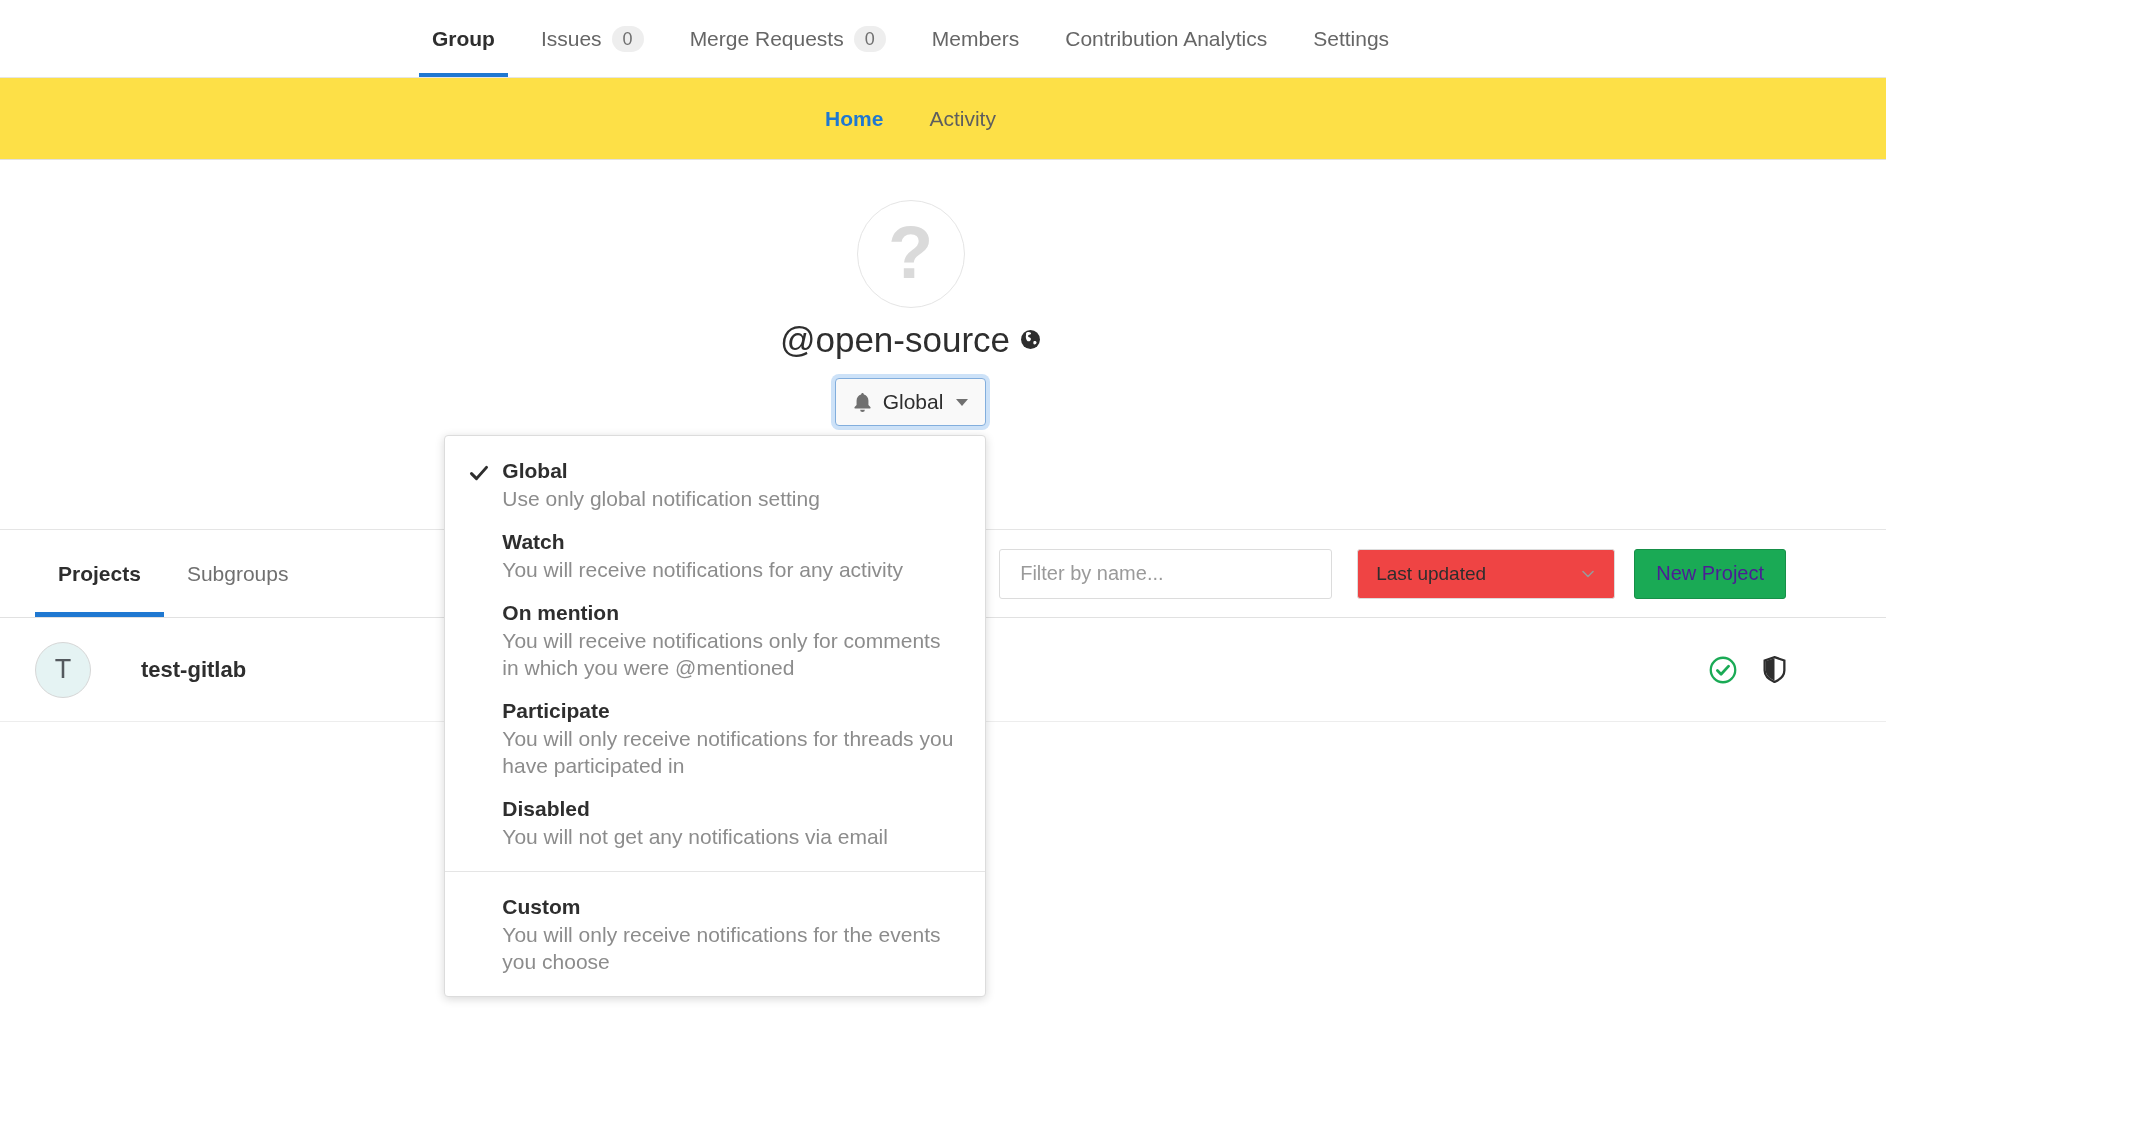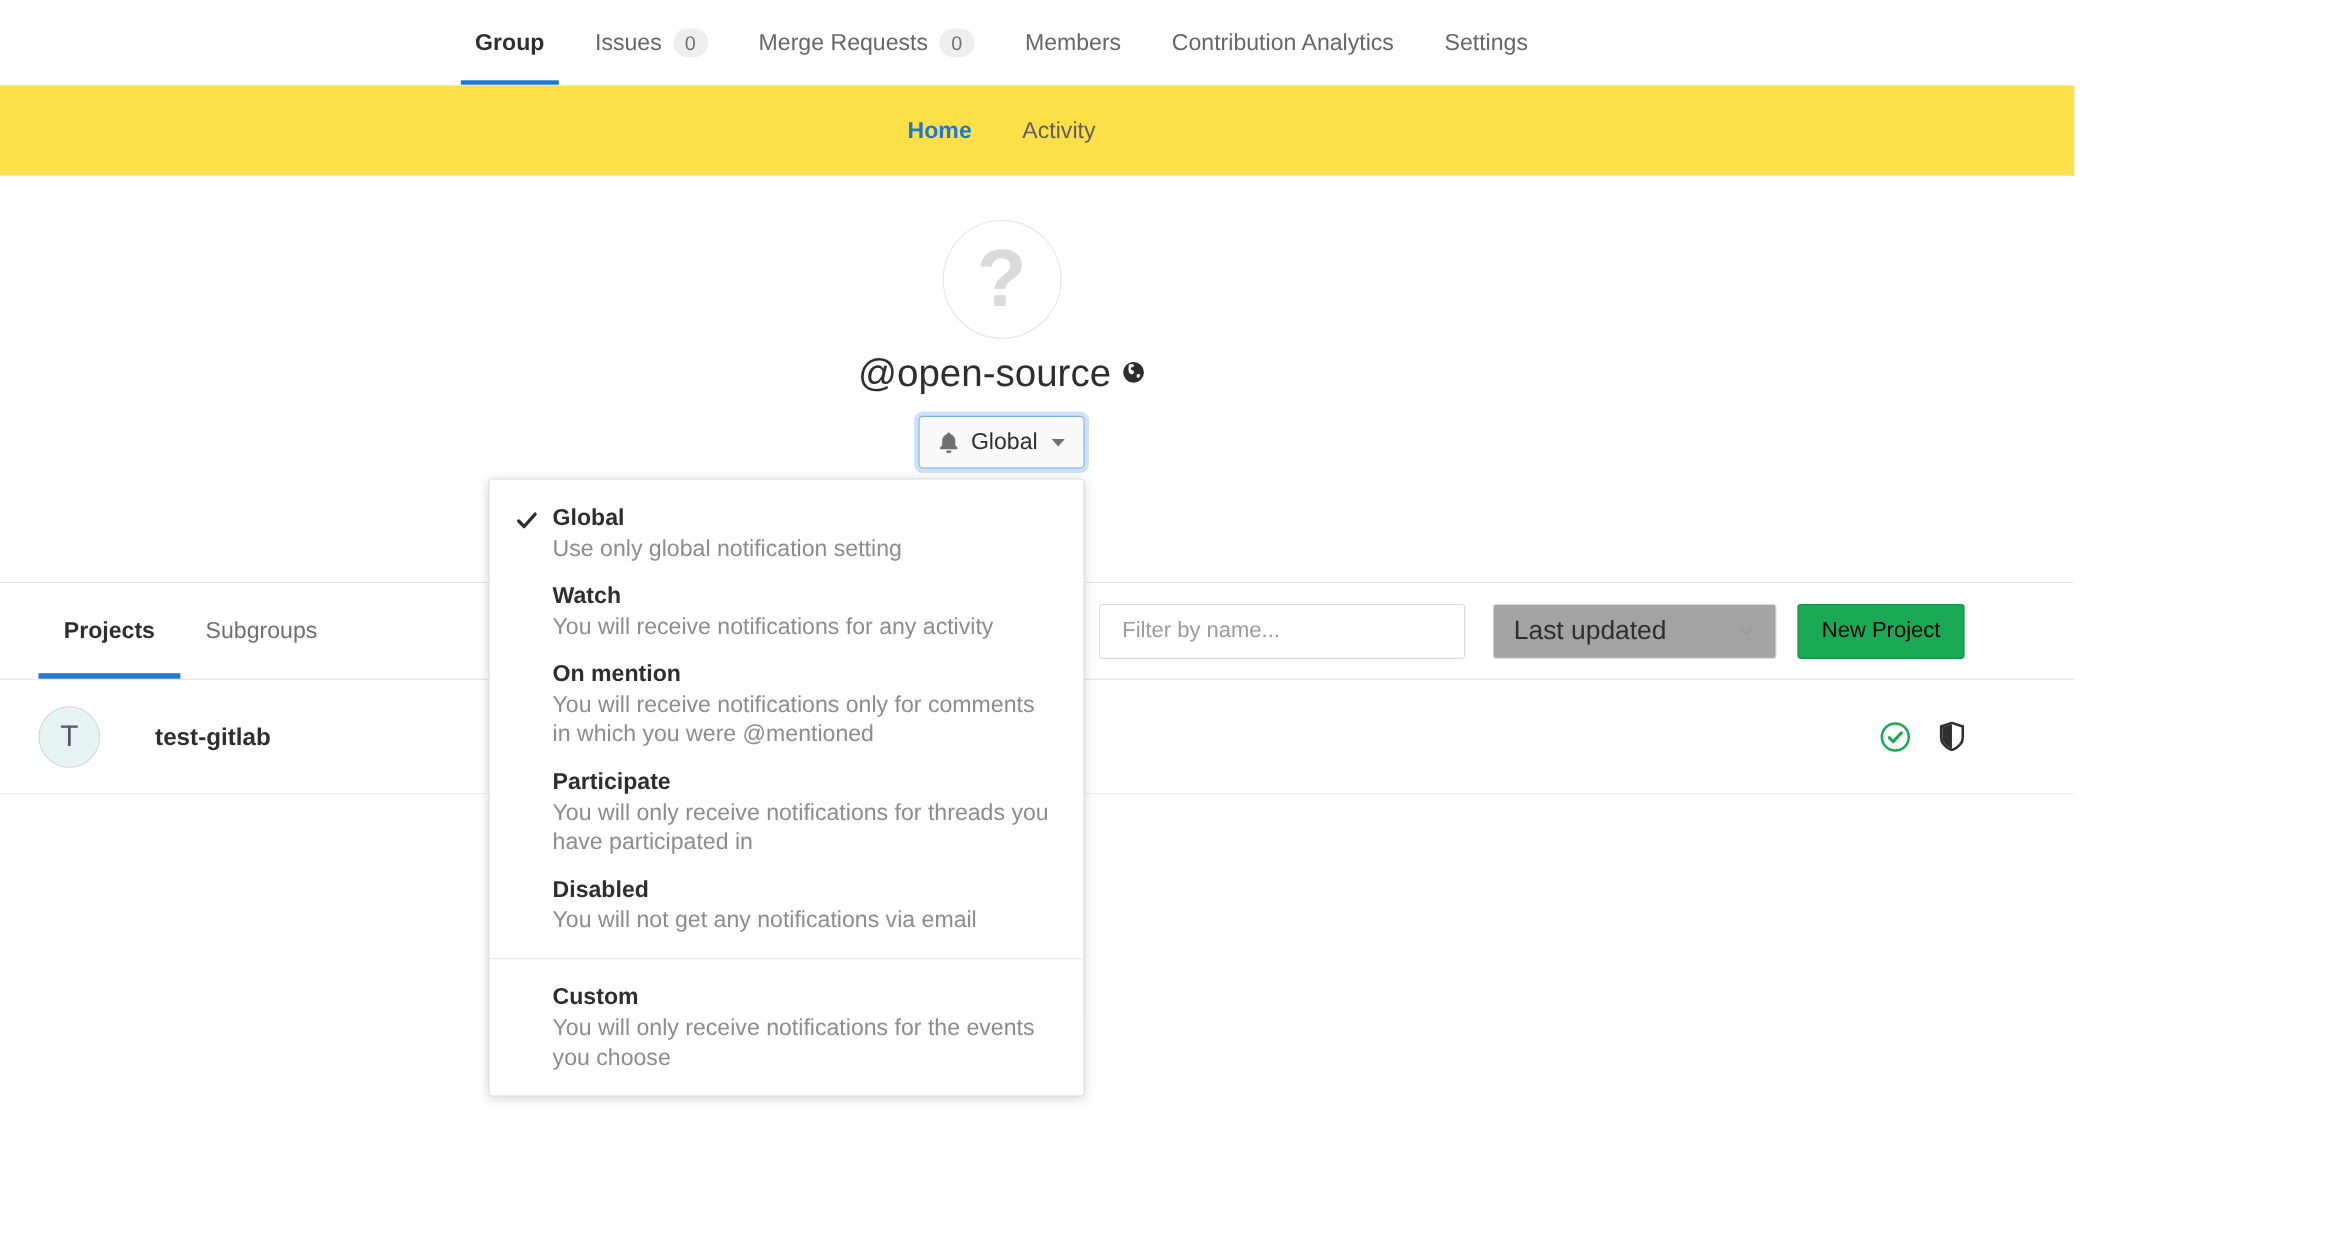--- a/index.html
+++ b/index.html
@@ -57,24 +57,24 @@
   .tabs { display:flex; height:100%; align-self:stretch; }
   .tab { display:flex; align-items:center; padding:0 23px; font-size:21px; color:#707070;
              position:relative; cursor:pointer; text-decoration:none; }
   .tab.active { color:#2e2e2e; font-weight:700; }
   .tab.active::after { content:""; position:absolute; left:0; right:0; bottom:0; height:5px; background:#1f78d1; }
   .bar-right { margin-left:auto; display:flex; align-items:center; }
   .filter-input { width:333px; height:50px; border:1px solid #dcdcdc; border-radius:3px;
              padding:0 20px; font-size:20px; color:#2e2e2e; background:#fff; font-family:inherit; }
   .filter-input::placeholder { color:#9a9a9a; }
   .sort-dd { width:258px; height:50px; margin-left:25px; border:1px solid #dcdcdc; border-radius:3px;
-             background:#a3a3a3; display:flex; align-items:center; padding:0 18px; font-size:24px;
+             background:#ef4444; display:flex; align-items:center; padding:0 18px; font-size:19px;
              color:#2e2e2e; cursor:pointer; font-family:inherit;text-align:right; }
   .sort-chevron { margin-left:auto; width:16px; height:16px; stroke:#999; }
-  .new-project-btn { margin-left:19px; height:50px; padding:0 21px; background:#1aaa55; color:#000000;
+  .new-project-btn { margin-left:19px; height:50px; padding:0 21px; background:#1aaa55; color:#4c1d95;
              font-size:20px; border:1px solid #168f48; border-radius:3px; display:flex;
              align-items:center; cursor:pointer; font-family:inherit; }
 
   
   .project-row { height:104px; border-bottom:1px solid #ededed; display:flex; align-items:center; }
   .avatar-t { width:56px; height:56px; border-radius:50%; background:#e5f3f3; border:1px solid #d6d6d6;
              color:#54595e; font-size:27px; display:flex; align-items:center; justify-content:center; }
   .project-name { margin-left:50px; font-size:22px; font-weight:700; color:#2e2e2e; cursor:pointer; }
   .row-icons { margin-left:auto; display:flex; align-items:center; gap:26px; }
 </style>

